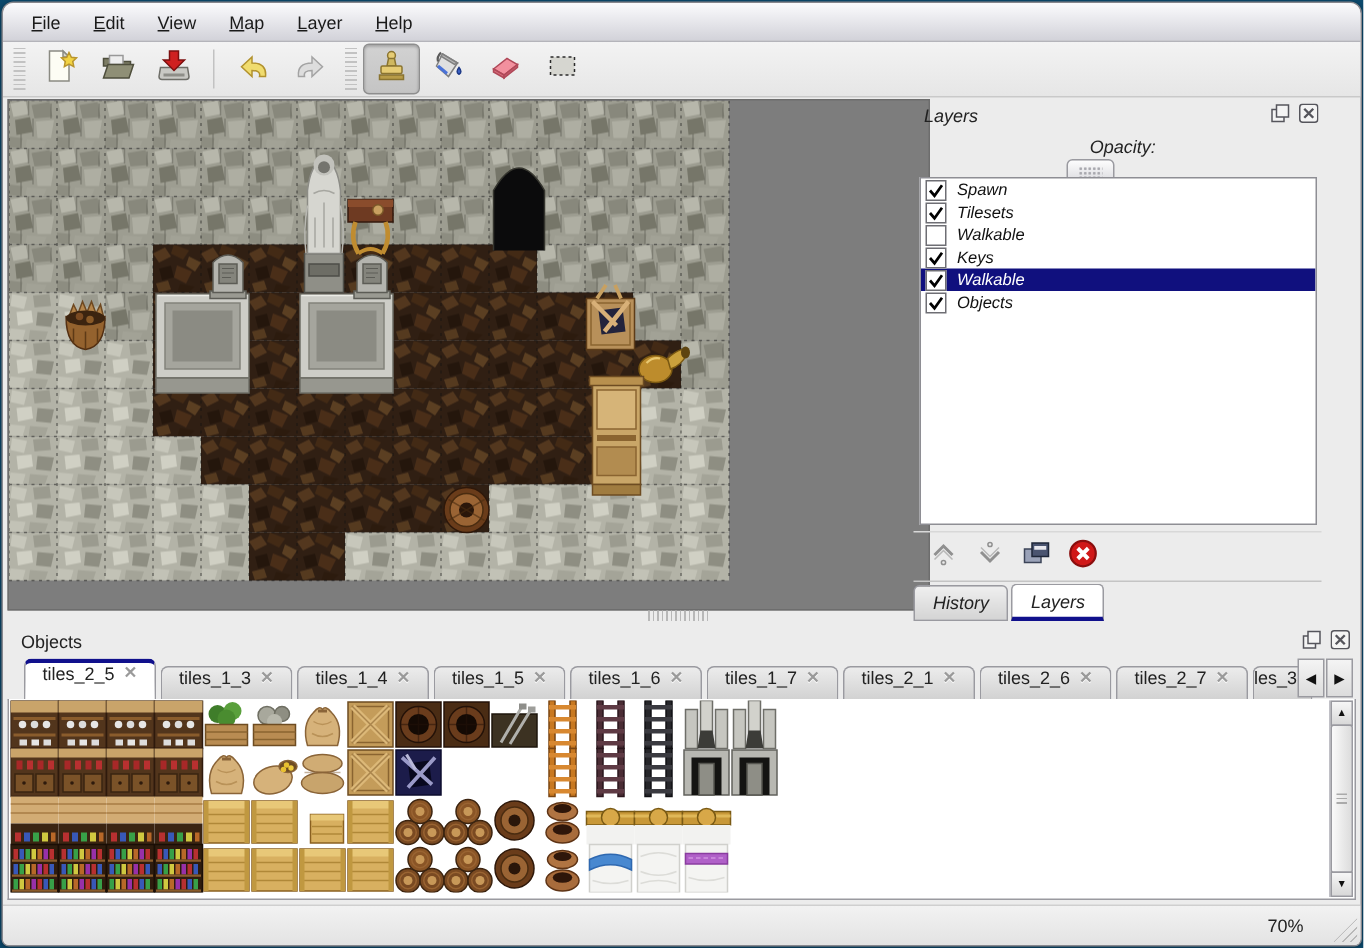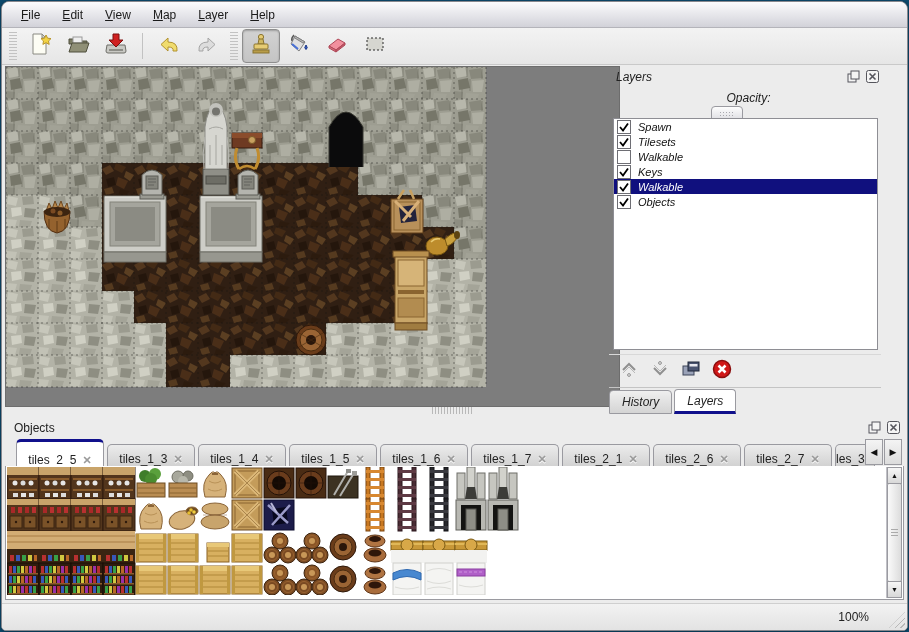--- a/index.html
+++ b/index.html
@@ -51,21 +51,21 @@
     gap:9px;padding-left:9px;border-top:1px solid #d8d8d8;border-bottom:1px solid #c4c4c4;}
   .lb-btn{width:22px;height:22px;display:flex;align-items:center;justify-content:center;}
   .side-tabs{position:absolute;left:2px;top:322px;display:flex;align-items:flex-end;height:26px;}
   .side-tab{font-size:12px;color:#222;padding:4px 12px;background:linear-gradient(#efefef,#d4d4d4);
     border:1px solid #9a9aa0;border-radius:4px 4px 0 0;margin-right:2px;}
   .side-tab.active{background:#fff;border-bottom:3px solid #10108c;padding-bottom:3px;}
   
   .tilesets{position:absolute;left:3px;top:415px;width:899px;height:185px;}
   .ts-tabs{position:absolute;left:0;right:0;top:21px;height:28px;display:flex;align-items:flex-end;
     padding-left:11px;border-bottom:1px solid #9a9aa0;}
-  .ts-tab{display:flex;align-items:flex-end;gap:6px;justify-content:center;font-size:12px;color:#222;
+  .ts-tab{display:flex;align-items:flex-start;gap:6px;justify-content:center;font-size:12px;color:#222;
     height:21px;padding:0 10px;min-width:66px;background:linear-gradient(#ececec,#d2d2d2);
     border:1px solid #9a9aa0;border-bottom:none;border-radius:5px 5px 0 0;margin-right:3px;
     white-space:nowrap;overflow:hidden;}
   .ts-tab.active{height:25px;background:#fff;border-top:3px solid #10108c;margin-bottom:-1px;}
   .ts-tab.truncated{min-width:0;width:34px;padding:0 2px;flex:0 0 auto;}
   .tab-x{font-size:11px;font-weight:bold;color:#9a9a9a;text-shadow:0 1px 0 #fff;}
   .tab-arrows{position:absolute;right:2px;bottom:1px;display:flex;}
   .arrow-btn{width:16px;height:24px;border:1px solid #9a9aa0;background:linear-gradient(#f4f4f4,#dcdcdc);
     display:flex;align-items:center;justify-content:center;font-size:9px;color:#111;margin-left:1px;}
   .tiles-area{position:absolute;left:0;right:0;top:49px;height:133px;background:#fff;
@@ -1136,18 +1136,18 @@
             </svg></div>
         <div class="vscroll">
           <div class="sc-btn sc-up">▲</div>
           <div class="sc-thumb"></div>
           <div class="sc-btn sc-down">▼</div>
         </div>
       </div>
     </div>
 
     <div class="statusbar">
-      <span class="zoom-level">100%</span>
+      <span class="zoom-level">70%</span>
       <span class="resize-grip"></span>
     </div>
 
   </div>
 </div>
 
 </body></html>

